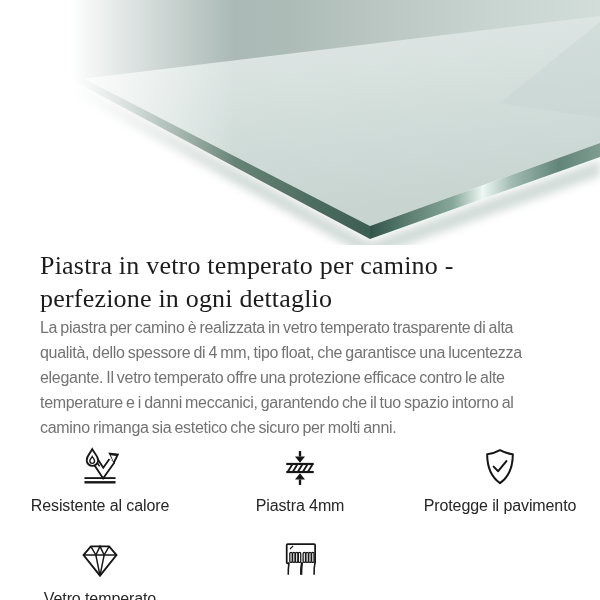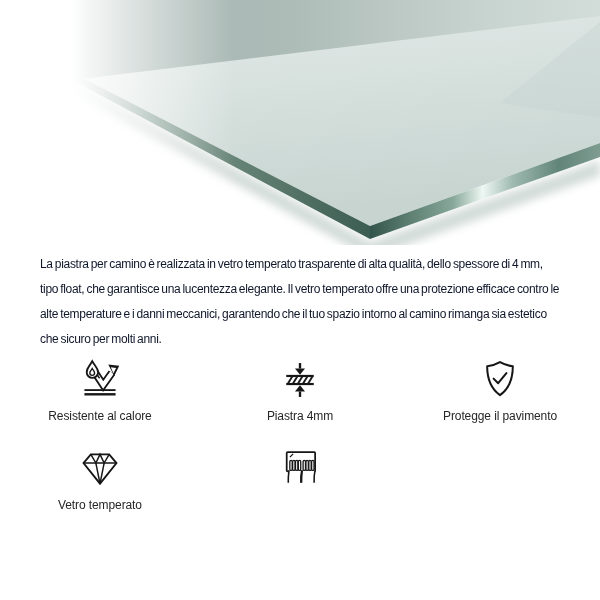--- a/index.html
+++ b/index.html
@@ -16,43 +16,43 @@
     margin:4px 0 0 0;
     font-family:"Liberation Serif","DejaVu Serif",serif;
     font-weight:400;
     font-size:26px;
     line-height:33px;
     color:#1c1c1c;
     letter-spacing:0.2px;
     max-width:530px;
   }
   p.desc{
-    margin:7px 0 0 0;
-    font-size:12px;
+    margin:0 0 0 0;
+    font-size:16px;
     line-height:25px;
-    color:#0f172a;
+    color:#737373;
     letter-spacing:-0.3px;
     word-spacing:-1px;
     max-width:535px;
   }
 
   
   .features{
     margin:6px 0 0 0;
     width:600px;
     display:grid;
     grid-template-columns:repeat(3,200px);
     row-gap:24px;
   }
   .feature{display:flex;flex-direction:column;align-items:center;}
   .feature .icon{width:44px;height:44px;}
   .feature .icon svg{width:44px;height:44px;display:block;}
   .feature .flabel{
     margin-top:7px;
-    font-size:12px;
+    font-size:16px;
     color:#262626;
     letter-spacing:-0.1px;
     white-space:nowrap;
   }
 </style>
 </head>
 <body>
 
 <div class="page">
 
@@ -107,20 +107,21 @@
 
       <polygon points="40,56 370,226 370,239 40,63" fill="url(#gEdgeL)"></polygon>
 
       <polygon points="370,226 600,143 600,157 370,239" fill="url(#gEdgeR)"></polygon>
 
       <rect x="0" y="0" width="235" height="245" fill="url(#gFade)"></rect>
     </svg>
   </div>
 
   <div class="content">
+    <h1 class="title">Piastra in vetro temperato per camino - perfezione in ogni dettaglio</h1>
     <p class="desc">La piastra per camino è realizzata in vetro temperato trasparente di alta qualità, dello spessore di 4 mm, tipo float, che garantisce una lucentezza elegante. Il vetro temperato offre una protezione efficace contro le alte temperature e i danni meccanici, garantendo che il tuo spazio intorno al camino rimanga sia estetico che sicuro per molti anni.</p>
   </div>
 
   <div class="features">
 
     <div class="feature">
       <span class="icon">
         <svg viewBox="0 0 48 48" fill="none">
           <g stroke="#161616">
             <line x1="7" y1="35" x2="41" y2="35" stroke-width="2"></line>

